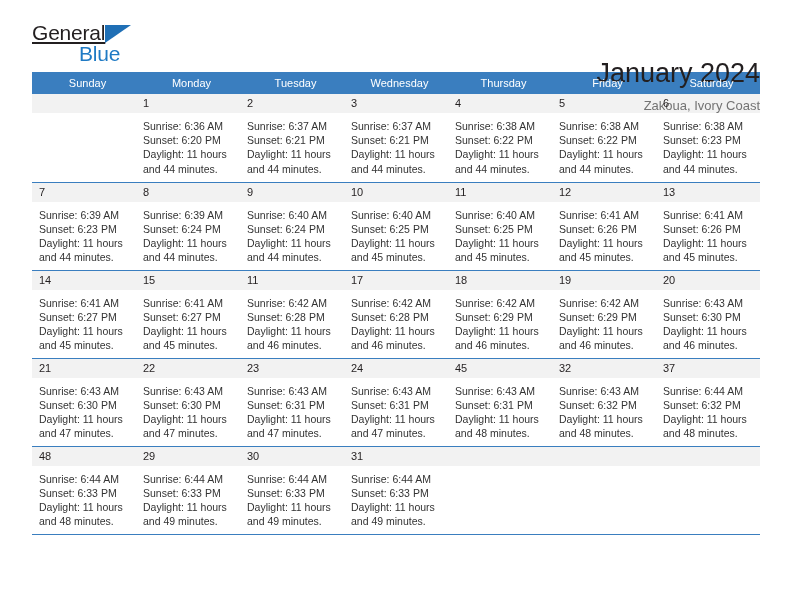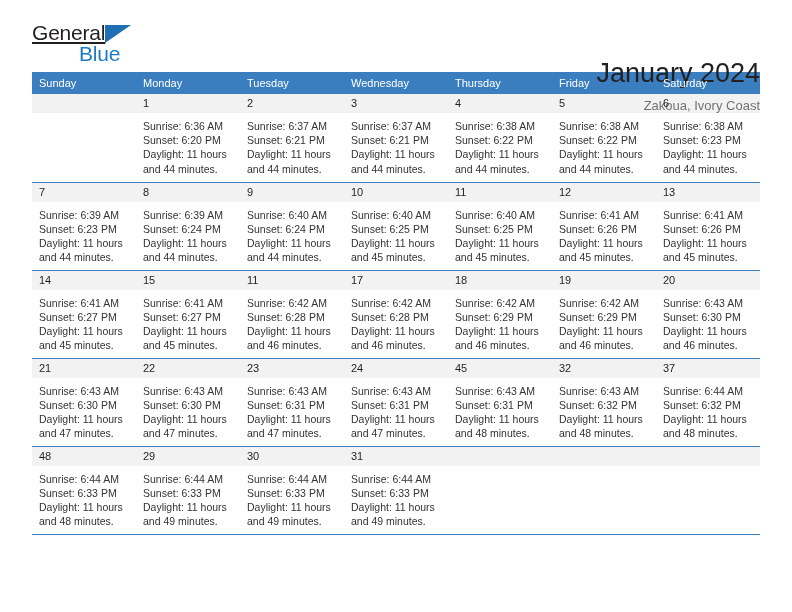--- a/index.html
+++ b/index.html
@@ -87,21 +87,21 @@
   .calendar {
     width: 728px;
     border-collapse: collapse;
     table-layout: fixed;
   }
   .calendar th {
     background: #3a7ebf;
     color: #ffffff;
     font-size: 11px;
     font-weight: normal;
-    text-align: left;
+    text-align: center;
     padding: 5px 0 5px 7px;
     height: 12px;
     border: none;
   }
   .weekrow {
     border-bottom: 1.5px solid #3a7ebf;
   }
   .daycell {
     vertical-align: top;
     padding: 0;

